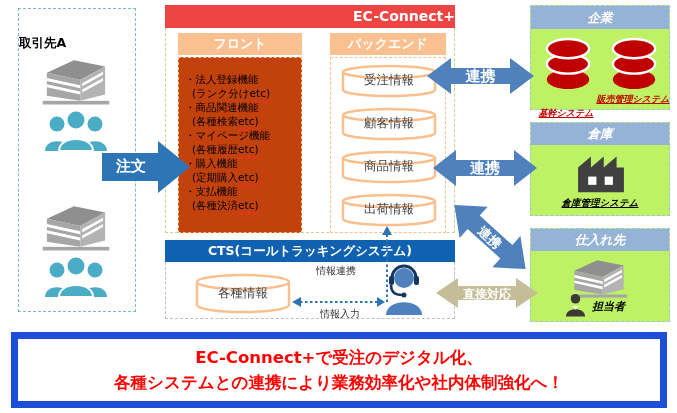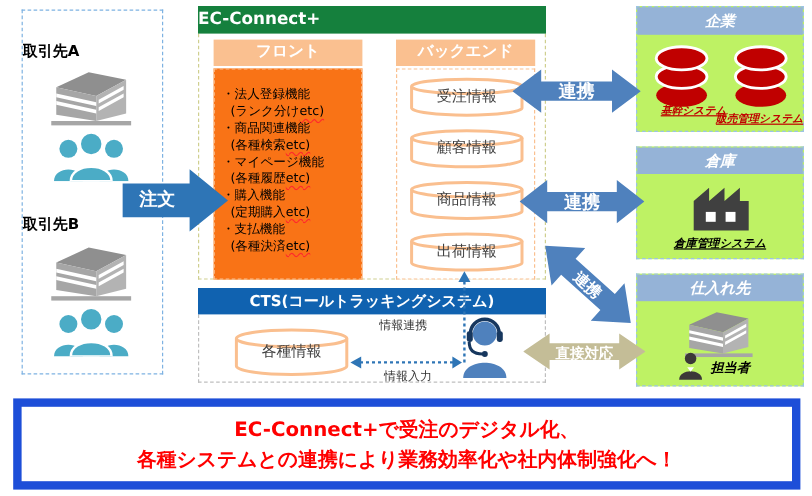--- a/index.html
+++ b/index.html
@@ -10,25 +10,25 @@
   }
   .abs { position:absolute; }
 
   
   .customer-box { left:18px; top:8px; width:118px; height:304px; border:1.5px dashed #7EB2E2; background:#fff; }
   .customer-header { left:0; right:0; top:0; height:18px; background:#C9DBF0; color:#fff; font-weight:bold; font-size:11px; text-align:center; line-height:18px; }
   .client-label { left:0; right:0; font-weight:bold; font-size:12.5px; color:#000; }
 
   
   .ec-box { left:165px; top:5px; width:290px; height:228px; }
-  .ec-header { left:0; right:0; top:0; height:23px; background:#15803d; color:#fff; font-weight:bold; font-size:14px; text-align:left; line-height:23px; }
+  .ec-header { left:0; right:0; top:0; height:23px; background:#ef4444; color:#fff; font-weight:bold; font-size:14px; text-align:right; line-height:23px; }
   .ec-body-border { left:0; right:0; top:23px; bottom:0; border:1px dashed #CFCF8F; border-top:none; }
   .panel-header { height:22px; background:#FAC090; color:#fff; font-weight:bold; font-size:13px; text-align:center; line-height:22px; }
   .front-header { left:13px; top:28px; width:124px; }
-  .front-body { left:13px; top:52px; width:124px; height:176px; border:1px dashed #FAC090; background:#f97316; }
+  .front-body { left:13px; top:52px; width:124px; height:176px; border:1px dashed #FAC090; background:#c2410c; }
   .feature-list { left:6px; top:14px; right:2px; font-size:10.5px; line-height:14px; color:#000; }
   .feature-sub { padding-left:7px; }
   .etc { text-decoration:underline; text-decoration-style:wavy; text-decoration-color:#FF2A2A; text-decoration-thickness:1px; text-underline-offset:2px; }
   .backend-header { left:165px; top:28px; width:116px; }
   .backend-body { left:165px; top:52px; width:116px; height:176px; border:1px dashed #FAC090; background:#fff; }
   .cyl-block { left:8px; width:100px; height:36px; }
   .cyl-label { left:0; right:0; top:9px; text-align:center; font-size:12.5px; color:#404040; }
 
   
   .cts-box { left:165px; top:240px; width:290px; height:79px; }
@@ -70,21 +70,20 @@
       <rect x="4" y="46" width="64" height="3.5" fill="#A6A6A6"></rect>
     </svg>
     <svg class="abs" style="left:25px; top:100px;" width="64" height="42" viewBox="0 0 64 42">
       <circle cx="13" cy="15" r="7.5" fill="#4BACC6"></circle>
       <path d="M1,42 c0,-13 24,-13 24,0 z" fill="#4BACC6"></path>
       <circle cx="51" cy="15" r="7.5" fill="#4BACC6"></circle>
       <path d="M39,42 c0,-13 24,-13 24,0 z" fill="#4BACC6"></path>
       <circle cx="32" cy="11" r="9.5" fill="#4BACC6" stroke="#fff" stroke-width="2"></circle>
       <path d="M15,42 c0,-16 34,-16 34,0 z" fill="#4BACC6" stroke="#fff" stroke-width="2"></path>
     </svg>
-    <div class="abs client-label" style="top:170px;">取引先B</div>
     <svg class="abs" style="left:19px; top:190px;" width="76" height="52" viewBox="0 0 72 50">
       <polygon points="8,19 34,7 64,13 40,26" fill="#8F8F8F"></polygon>
       <polygon points="8,19 40,26 40,46 8,41" fill="#A6A6A6"></polygon>
       <polygon points="40,26 64,13 64,40 40,46" fill="#B3B3B3"></polygon>
       <polygon points="8,24 40,31 40,34 8,27" fill="#fff"></polygon>
       <polygon points="8,30 40,37 40,40 8,33" fill="#fff"></polygon>
       <polygon points="42,29 62,18 62,21 42,32" fill="#fff"></polygon>
       <polygon points="42,35 62,24 62,27 42,38" fill="#fff"></polygon>
       <rect x="4" y="46" width="64" height="3.5" fill="#A6A6A6"></rect>
     </svg>
@@ -204,21 +203,21 @@
     <svg class="abs" style="left:12px; top:31px;" width="50" height="54" viewBox="0 0 52 56">
       <ellipse cx="26" cy="44" rx="22" ry="10" fill="#C00000"></ellipse>
       <ellipse cx="26" cy="28" rx="22" ry="10" fill="#C00000" stroke="#fff" stroke-width="2.5"></ellipse>
       <ellipse cx="26" cy="12" rx="22" ry="10" fill="#C00000" stroke="#fff" stroke-width="2.5"></ellipse>
     </svg>
     <svg class="abs" style="left:78px; top:31px;" width="50" height="54" viewBox="0 0 52 56">
       <ellipse cx="26" cy="44" rx="22" ry="10" fill="#C00000"></ellipse>
       <ellipse cx="26" cy="28" rx="22" ry="10" fill="#C00000" stroke="#fff" stroke-width="2.5"></ellipse>
       <ellipse cx="26" cy="12" rx="22" ry="10" fill="#C00000" stroke="#fff" stroke-width="2.5"></ellipse>
     </svg>
-    <div class="abs sys-label-red" style="left:0; width:70px; top:80px;margin-left:12px;">基幹システム</div>
+    <div class="abs sys-label-red" style="left:0; width:70px; top:101px;">基幹システム</div>
     <div class="abs sys-label-red" style="left:64px; width:76px; top:87px;">販売管理システム</div>
   </div>
 
   <div class="abs rbox" style="top:122px; height:94px;">
     <div class="abs rbox-header">倉庫</div>
     <svg class="abs" style="left:40px; top:27px;" width="60" height="44" viewBox="0 0 64 48">
       <path d="M7,46 V19 L21,7 V19 L35,7 V19 L49,7 V19 H57 V46 Z" fill="#404040"></path>
       <rect x="18" y="29" width="9" height="9" fill="#fff"></rect>
       <rect x="36" y="29" width="9" height="9" fill="#fff"></rect>
     </svg>

